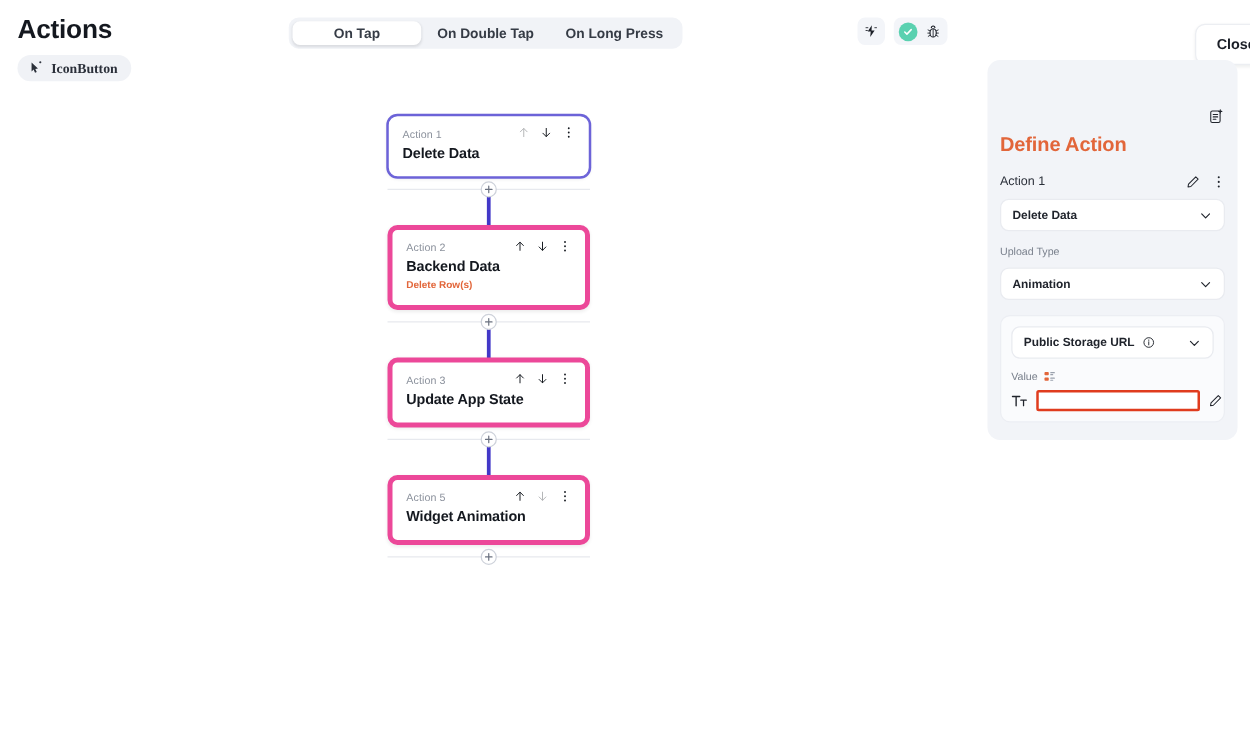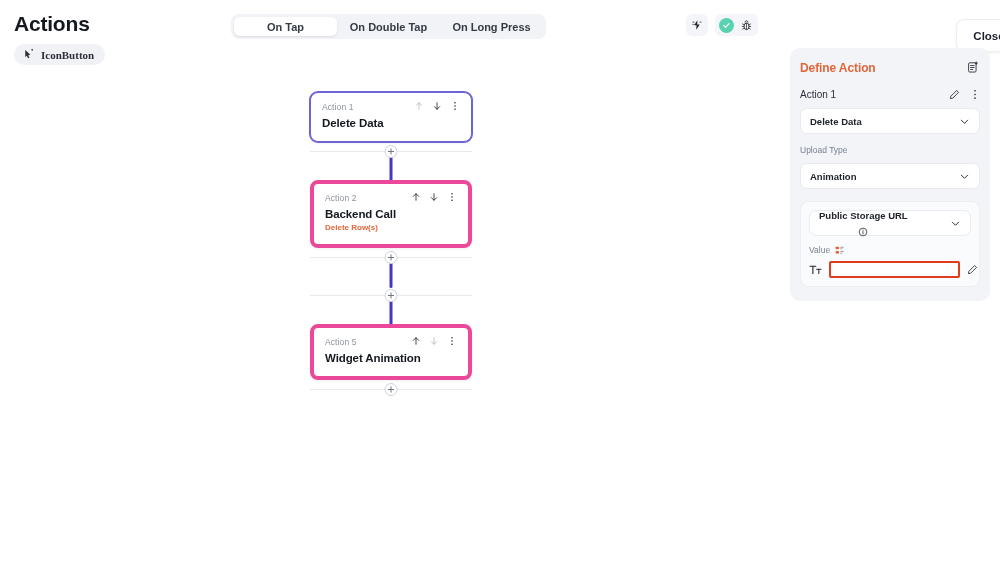--- a/index.html
+++ b/index.html
@@ -102,21 +102,21 @@
     width: 3px; bottom: -2px; background:#4238c8; border-radius: 2px;
   }
   .rail.tail { height: 20px; }
 
   
   .panel {
     position: absolute; left: 790px; top: 48px; width: 200px;
     background:#f2f4f8; border-radius: 10px; padding: 12px 10px 14px 10px;
   }
   .panel-head { display:flex; align-items:center; justify-content:space-between; }
-  .panel-title { font-size: 12px; font-weight: 700; color:#e2663a; letter-spacing:-.1px; }
+  .panel-title { font-size: 16px; font-weight: 700; color:#e2663a; letter-spacing:-.1px;margin-top:48px; }
   .panel-head-icon { width: 15px; height: 15px; display:flex; align-items:center; justify-content:center; cursor:pointer; }
   .panel-row { display:flex; align-items:center; justify-content:space-between; margin-top: 14px; }
   .panel-row-label { font-size: 10px; color:#2b303a; }
   .panel-row-icons { display:flex; align-items:center; gap: 10px; }
   .pencil { width: 11px; height: 11px; display:block; cursor:pointer; }
   .dots3 { width: 10px; height: 11px; display:block; cursor:pointer; }
 
   .select {
     margin-top: 8px; height: 26px; background:#ffffff; border-radius: 7px;
     border: 1px solid #e9ebf0;
@@ -126,21 +126,21 @@
   .select-value { font-size: 9.5px; font-weight: 700; color:#20242c; }
   .chev { width: 11px; height: 11px; display:block; }
 
   .field-label { font-size: 8.5px; color:#7a818d; margin-top: 11px; }
 
   .subcard {
     margin-top: 12px; background:#fafbfd; border: 1px solid #eceef3;
     border-radius: 8px; padding: 8px;
   }
   .subcard .select { margin-top: 0; }
-  .sel-label-wrap { display:flex; align-items:center; gap: 6px; flex-direction: column; }
+  .sel-label-wrap { display:flex; align-items:center; gap: 6px; }
   .info-icon { width: 10px; height: 10px; display:block; cursor:pointer; }
 
   .value-label-row { display:flex; align-items:center; gap: 5px; margin-top: 9px; }
   .value-label { font-size: 8.5px; color:#7a818d; }
   .value-badge { width: 10px; height: 9px; display:block; }
 
   .value-row { display:flex; align-items:center; gap: 7px; margin-top: 6px; }
   .tt-icon { width: 13px; height: 12px; display:block; flex:none; }
   .value-input {
     flex: 1; height: 17px; background:#ffffff;
@@ -253,35 +253,60 @@
             </span>
             <span>
               <svg class="ic" viewBox="0 0 4 14" fill="none">
                   <circle cx="2" cy="2.3" r="1.05" fill="#14181f"></circle>
                   <circle cx="2" cy="7" r="1.05" fill="#14181f"></circle>
                   <circle cx="2" cy="11.7" r="1.05" fill="#14181f"></circle>
                 </svg>
             </span>
           </span>
         </div>
-        <div class="card-title">Backend Call</div>
+        <div class="card-title">Backend Data</div>
         <div class="card-sub">Delete Row(s)</div>
       </div>
       <div class="rail">
         <div class="hline"></div>
         <div class="plus">
           <svg width="7" height="7" viewBox="0 0 8 8" fill="none">
               <path d="M4 1V7M1 4H7" stroke="#6b7280" stroke-width="1.1" stroke-linecap="round"></path>
             </svg>
         </div>
         <div class="vline"></div>
       </div>
     </div>
 
     <div class="flow-block">
+      <div class="card">
+        <div class="card-top">
+          <span class="card-index">Action 3</span>
+          <span class="card-icons">
+            <span>
+              <svg class="ic" viewBox="0 0 14 14" fill="none">
+                  <path d="M7 11.6L7 2.6M3.2 6.2L7 2.4L10.8 6.2" stroke="#14181f" stroke-width="1.1" stroke-linecap="round" stroke-linejoin="round"></path>
+                </svg>
+            </span>
+            <span>
+              <svg class="ic" viewBox="0 0 14 14" fill="none">
+                  <path d="M7 2.4L7 11.4M3.2 7.8L7 11.6L10.8 7.8" stroke="#14181f" stroke-width="1.1" stroke-linecap="round" stroke-linejoin="round"></path>
+                </svg>
+            </span>
+            <span>
+              <svg class="ic" viewBox="0 0 4 14" fill="none">
+                  <circle cx="2" cy="2.3" r="1.05" fill="#14181f"></circle>
+                  <circle cx="2" cy="7" r="1.05" fill="#14181f"></circle>
+                  <circle cx="2" cy="11.7" r="1.05" fill="#14181f"></circle>
+                </svg>
+            </span>
+          </span>
+        </div>
+        <div class="card-title">Update App State</div>
+      </div>
       <div class="rail">
         <div class="hline"></div>
         <div class="plus">
           <svg width="7" height="7" viewBox="0 0 8 8" fill="none">
               <path d="M4 1V7M1 4H7" stroke="#6b7280" stroke-width="1.1" stroke-linecap="round"></path>
             </svg>
         </div>
         <div class="vline"></div>
       </div>
     </div>

